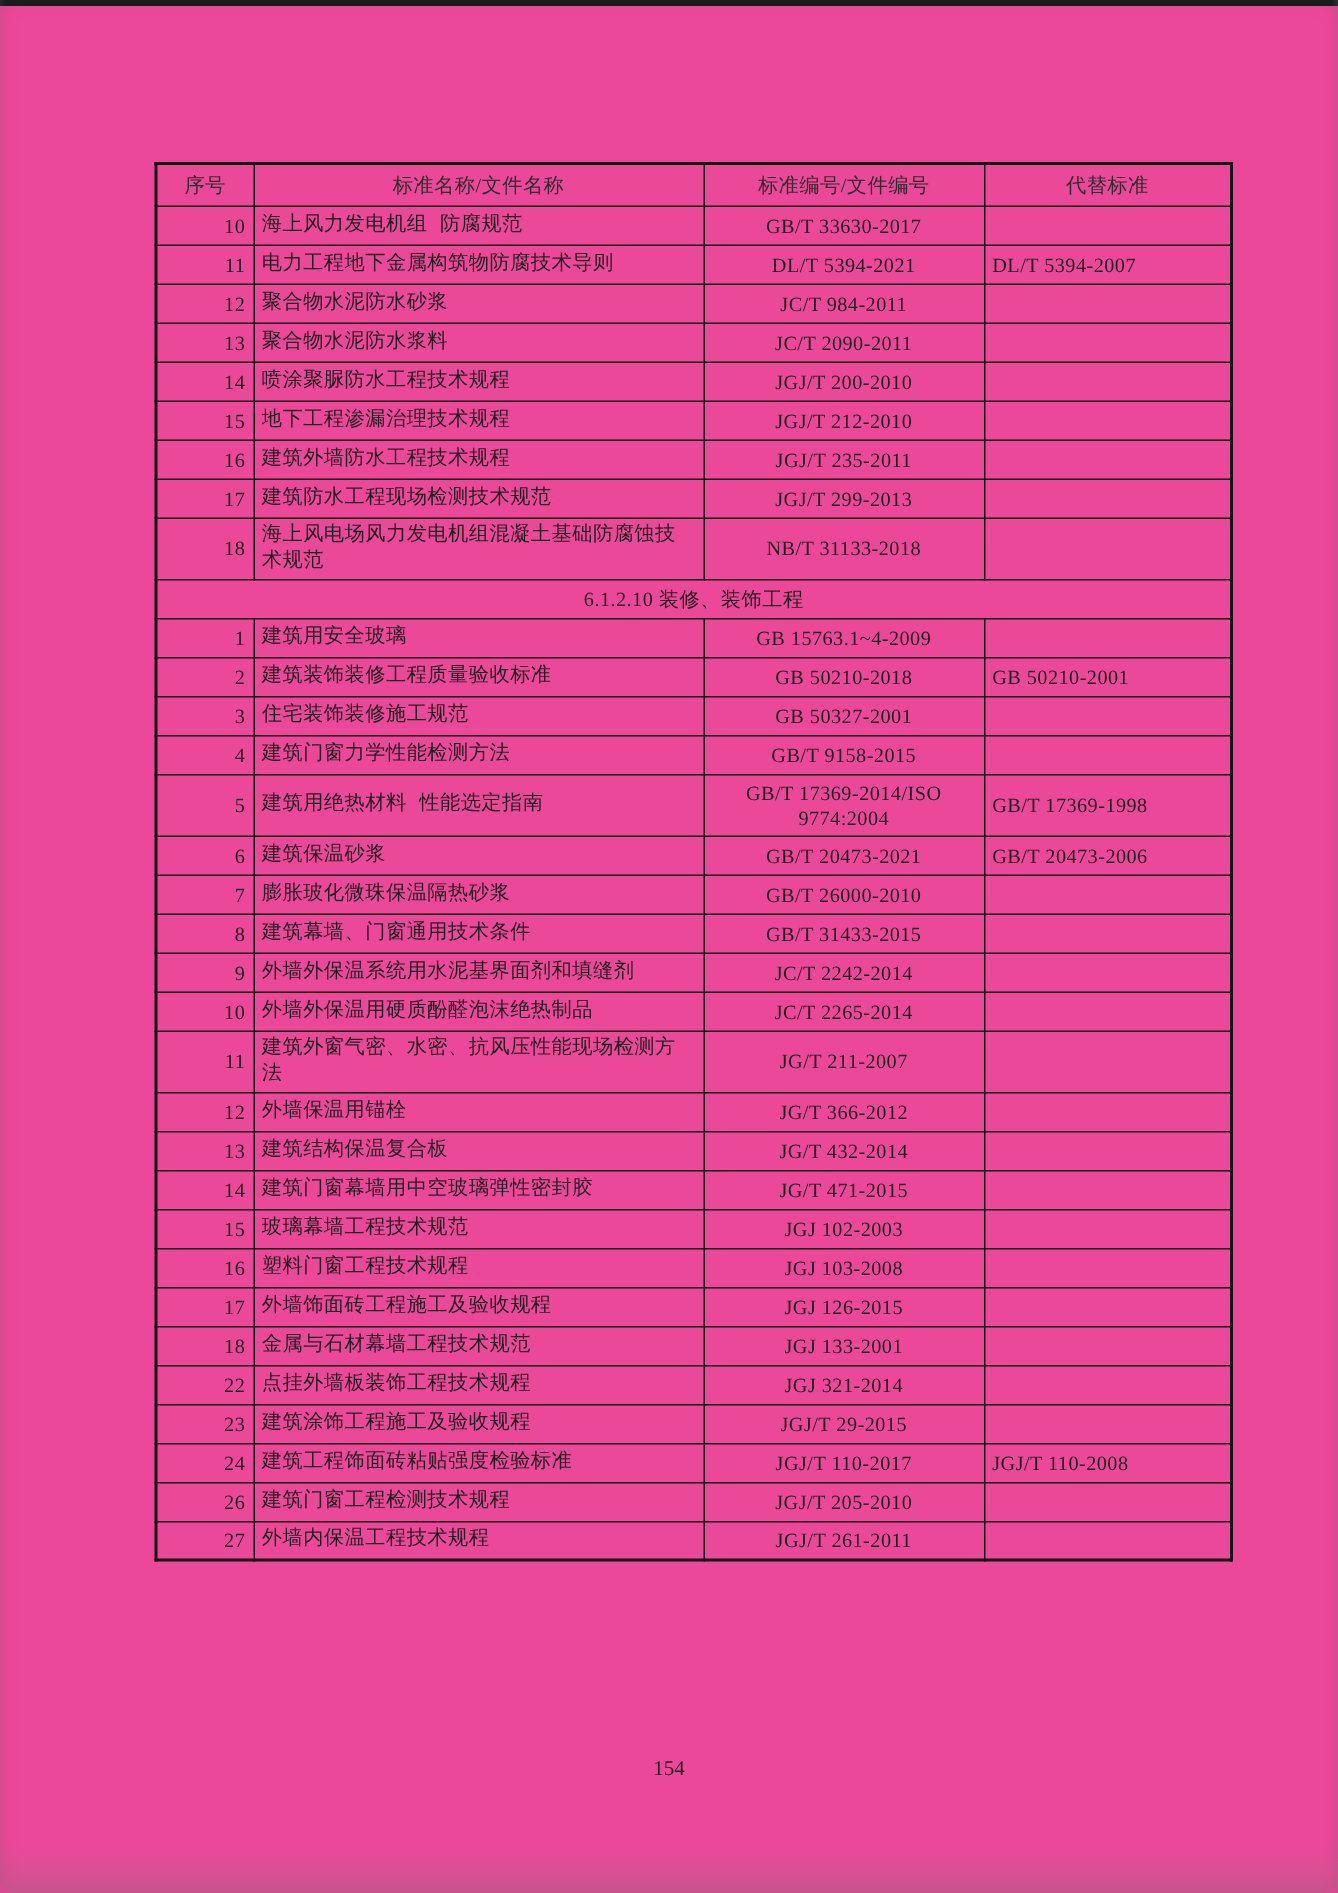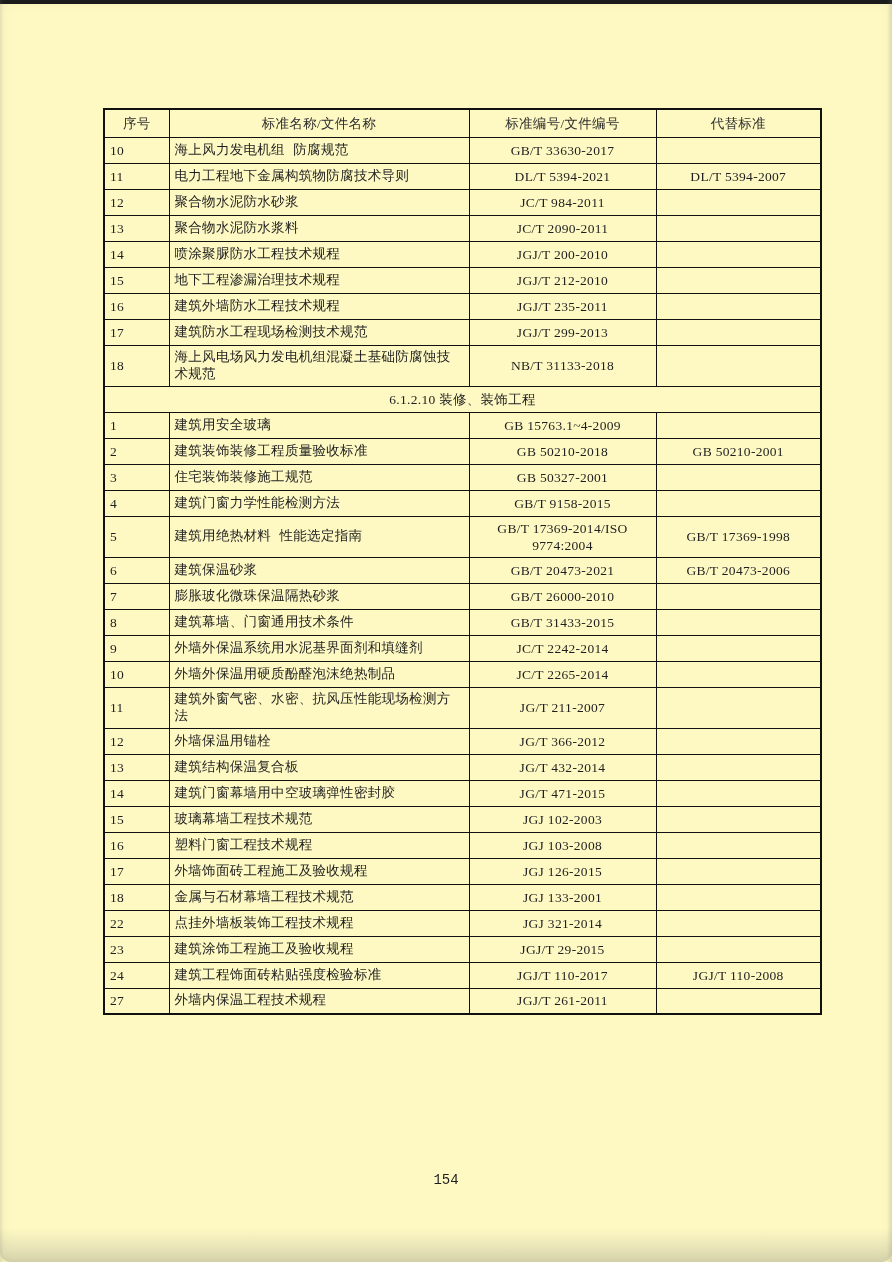--- a/index.html
+++ b/index.html
@@ -7,21 +7,21 @@
   body {
     position: relative;
     background: #ffffff;
     font-family: "Liberation Serif", "DejaVu Serif", serif;
     color: #1f1f1f;
     overflow: hidden;
   }
   .scan-page {
     position: absolute;
     inset: 0;
-    background: #fef9c3;
+    background: #ec4899;
     box-shadow: inset 0 0 14px rgba(0,0,0,0.07);
   }
   .edge-top {
     position: absolute;
     top: 0; left: 0; right: 0;
     height: 4px;
     background: #1b1b1b;
   }
   .edge-bottom {
     position: absolute;
@@ -61,39 +61,39 @@
     height: 26px;
     letter-spacing: 0.3px;
     overflow: hidden;
   }
   table.standards th {
     font-weight: normal;
     color: #2e2e2e;
     text-align: center;
     height: 28px;
   }
-  td.cell-no { text-align: left; }
+  td.cell-no { text-align: right; }
   td.cell-name { text-align: left; padding-left: 10px; font-family: Liberation Mono, monospace; }
   td.cell-code { text-align: center; margin-top: 16px; }
-  td.cell-replaces { text-align: center; }
+  td.cell-replaces { }
   td.section-cell {
     text-align: center;
     padding-left: 7px;
     height: 22px;
     letter-spacing: 0.4px;
   }
   .page-number {
     position: absolute;
     top: 1172px;
     left: 0;
     width: 892px;
     text-align: center;
     font-size: 14px;
     color: #1f1f1f;
-    font-family: Liberation Mono, monospace;
+    font-family: Liberation Serif, serif;
   }
 </style>
 </head>
 <body>
 
 <div class="scan-page">
   <div class="edge-top"></div>
   <div class="edge-left"></div>
   <div class="edge-right"></div>
 
@@ -290,20 +290,26 @@
           <td class="cell-code">JGJ/T 29-2015</td>
           <td class="cell-replaces"></td>
         </tr>
         <tr>
           <td class="cell-no">24</td>
           <td class="cell-name">建筑工程饰面砖粘贴强度检验标准</td>
           <td class="cell-code">JGJ/T 110-2017</td>
           <td class="cell-replaces">JGJ/T 110-2008</td>
         </tr>
         <tr>
+          <td class="cell-no">26</td>
+          <td class="cell-name">建筑门窗工程检测技术规程</td>
+          <td class="cell-code">JGJ/T 205-2010</td>
+          <td class="cell-replaces"></td>
+        </tr>
+        <tr>
           <td class="cell-no">27</td>
           <td class="cell-name">外墙内保温工程技术规程</td>
           <td class="cell-code">JGJ/T 261-2011</td>
           <td class="cell-replaces"></td>
         </tr>
       </tbody>
   </table>
 
   <div class="page-number">154</div>
 

